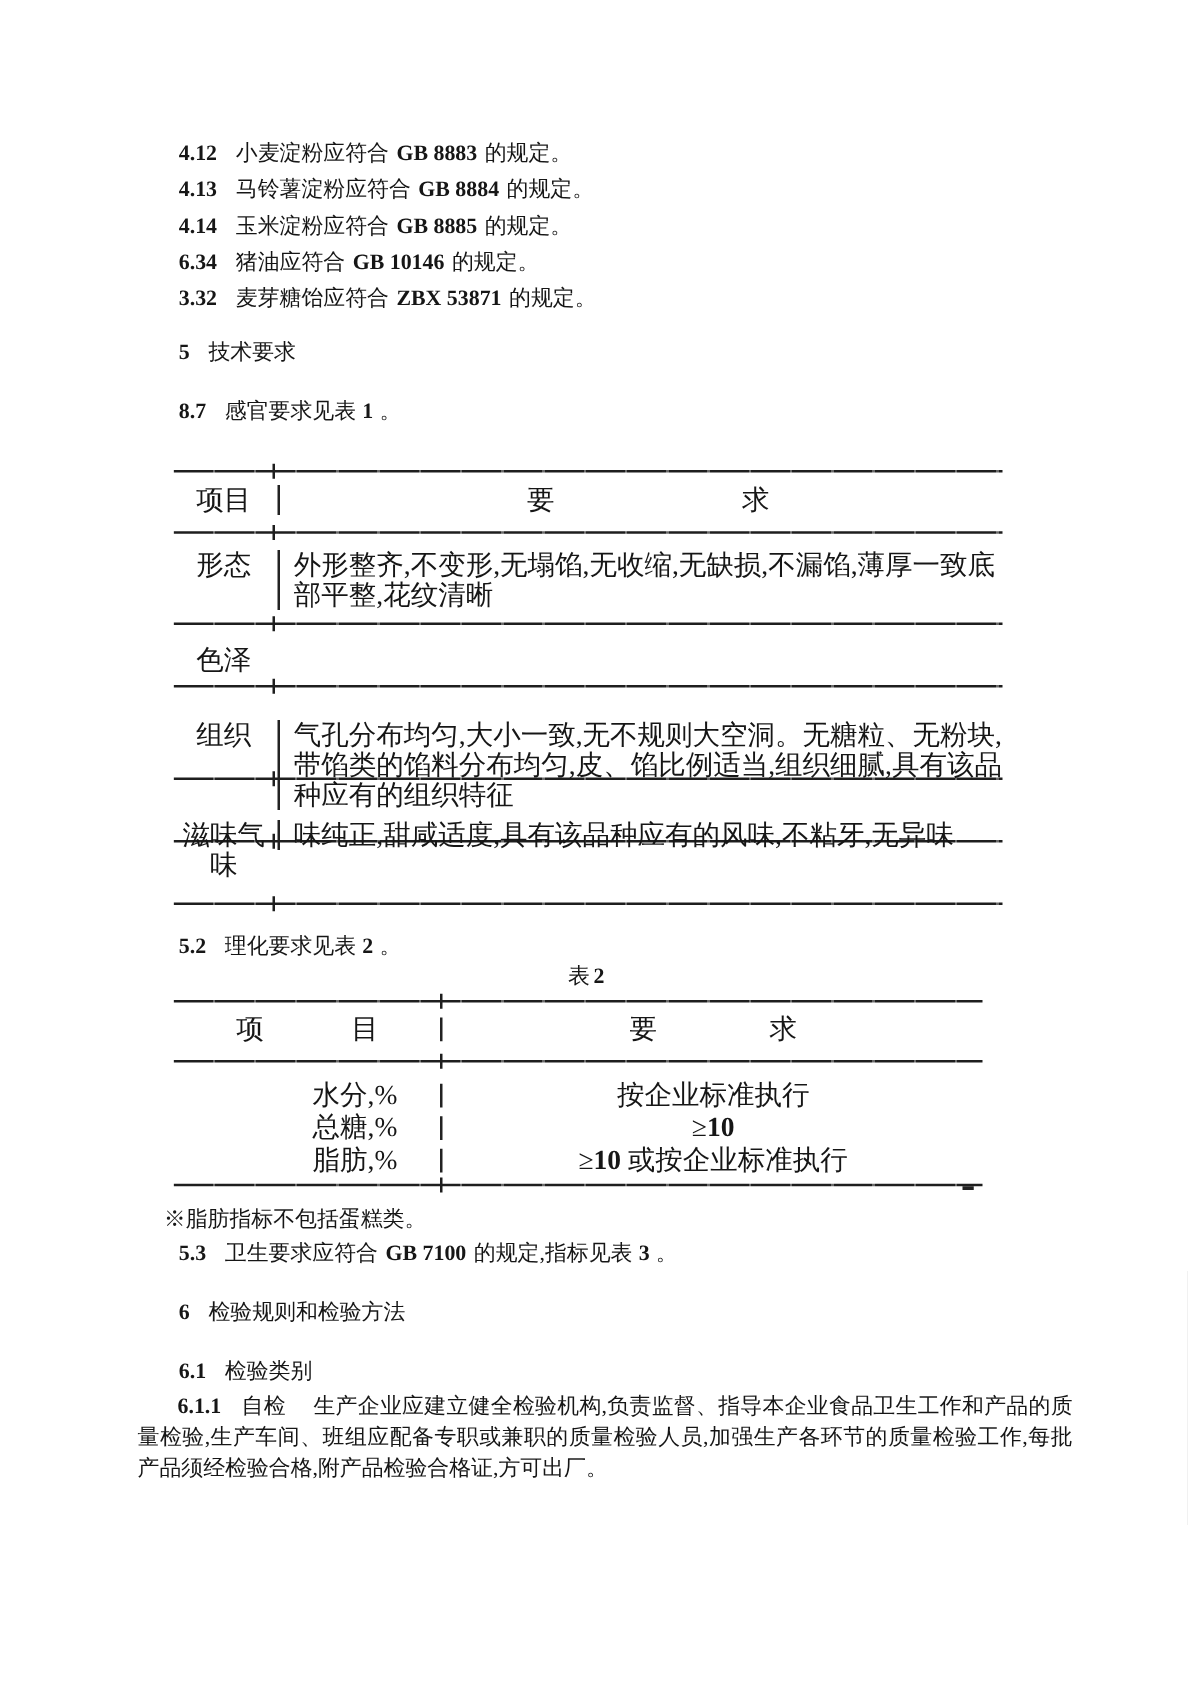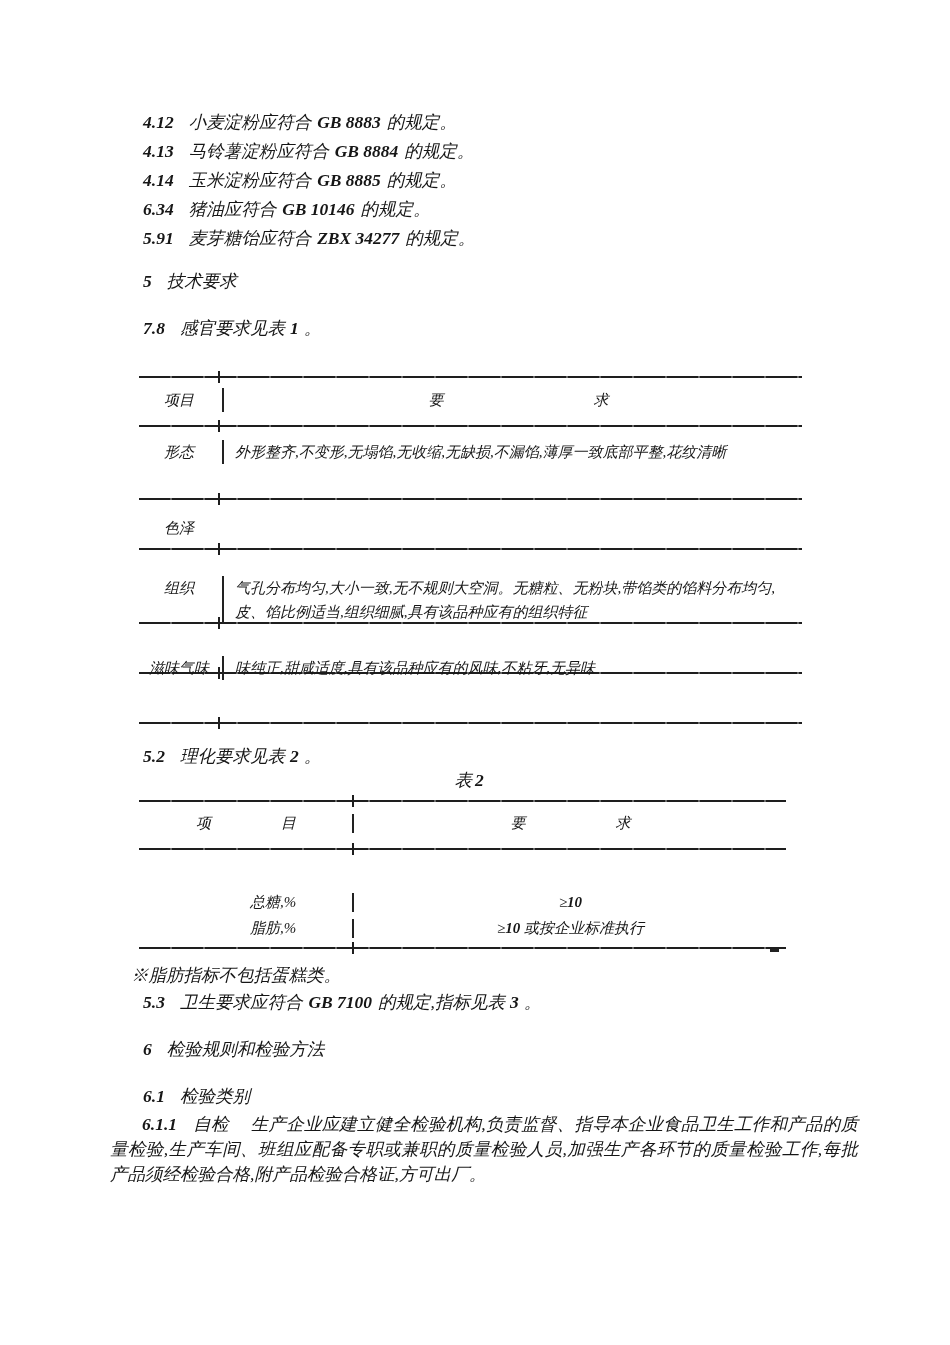--- a/index.html
+++ b/index.html
@@ -1,29 +1,29 @@
 <!DOCTYPE html>
 <html><head>
 <meta charset="utf-8">
 <style>
   html,body { margin:0; padding:0; background:#e8e8e8; }
   .page {
     position:relative; width:950px; height:1345px; margin:0 auto;
     background:#ffffff; color:#161616;
     font-family:"Liberation Serif","DejaVu Serif",serif;
-    font-size:17.5px; line-height:24px; overflow:hidden;font-style:italic;
+    font-size:17.5px; line-height:24px; overflow:hidden;
   }
   .line { position:absolute; left:143px; white-space:nowrap; }
   .num  { font-weight:bold; margin-right:15px; }
   .code { font-weight:bold; margin:0 6px; }
   .bnum { font-weight:bold; margin:0 5px; }
   .caption { position:absolute; left:139px; width:663px; text-align:center; }
   .caption .bnum { margin:0 3px; }
 
-  .tbl { position:absolute; left:139px; font-size:15px; }
+  .tbl { position:absolute; left:139px; font-size:22px; }
   .t1 { top:376px; width:663px; height:349px; }
   .t2 { top:800px; width:647px; height:149px; }
   .rule { position:absolute; left:0; width:100%; height:2px;
           background:repeating-linear-gradient(90deg,#1e1e1e 0 31px,#6a6a6a 31px 33px); }
   .tick { position:absolute; top:-5px; width:2px; height:12px; background:#1e1e1e; display:block; }
   .t1 .tick { left:79px; }
   .t2 .tick { left:213px; }
 
   .t1row { position:absolute; left:0; width:663px; line-height:24px; }
   .t1label { position:absolute; left:0; width:80px; text-align:center; }
@@ -56,29 +56,29 @@
   <div class="line" style="top:139px">
     <span class="num">4.13</span><span>马铃薯淀粉应符合</span><span class="code">GB 8884</span><span>的规定。</span>
   </div>
   <div class="line" style="top:168px">
     <span class="num">4.14</span><span>玉米淀粉应符合</span><span class="code">GB 8885</span><span>的规定。</span>
   </div>
   <div class="line" style="top:197px">
     <span class="num">6.34</span><span>猪油应符合</span><span class="code">GB 10146</span><span>的规定。</span>
   </div>
   <div class="line" style="top:226px">
-    <span class="num">5.91</span><span>麦芽糖饴应符合</span><span class="code">ZBX 34277</span><span>的规定。</span>
+    <span class="num">3.32</span><span>麦芽糖饴应符合</span><span class="code">ZBX 53871</span><span>的规定。</span>
   </div>
 
   <div class="line" style="top:269px">
     <span class="num">5</span><span>技术要求</span>
   </div>
 
   <div class="line" style="top:316px">
-    <span class="num">7.8</span><span>感官要求见表</span><span class="bnum">1</span><span>。</span>
+    <span class="num">8.7</span><span>感官要求见表</span><span class="bnum">1</span><span>。</span>
   </div>
 
 
   <div class="tbl t1">
     <div class="rule" style="top:0">
         <i class="tick"></i>
       </div>
     <div class="rule" style="top:49px">
         <i class="tick"></i>
       </div>
@@ -147,20 +147,25 @@
         <span>项</span>
         <span>目</span>
       </div>
       <span class="t2pipe"></span>
       <div class="t2req t2hdr-req">
         <span>要</span>
         <span>求</span>
       </div>
     </div>
 
+    <div class="t2row" style="top:63px">
+      <span class="t2label">水分,%</span>
+      <span class="t2pipe"></span>
+      <div class="t2req"><span>按企业标准执行</span><span class="b"></span><span></span></div>
+    </div>
     <div class="t2row" style="top:89px">
       <span class="t2label">总糖,%</span>
       <span class="t2pipe"></span>
       <div class="t2req"><span>≥</span><span class="b">10</span><span></span></div>
     </div>
     <div class="t2row" style="top:115px">
       <span class="t2label">脂肪,%</span>
       <span class="t2pipe"></span>
       <div class="t2req"><span>≥</span><span class="b">10</span><span> 或按企业标准执行</span></div>
     </div>

